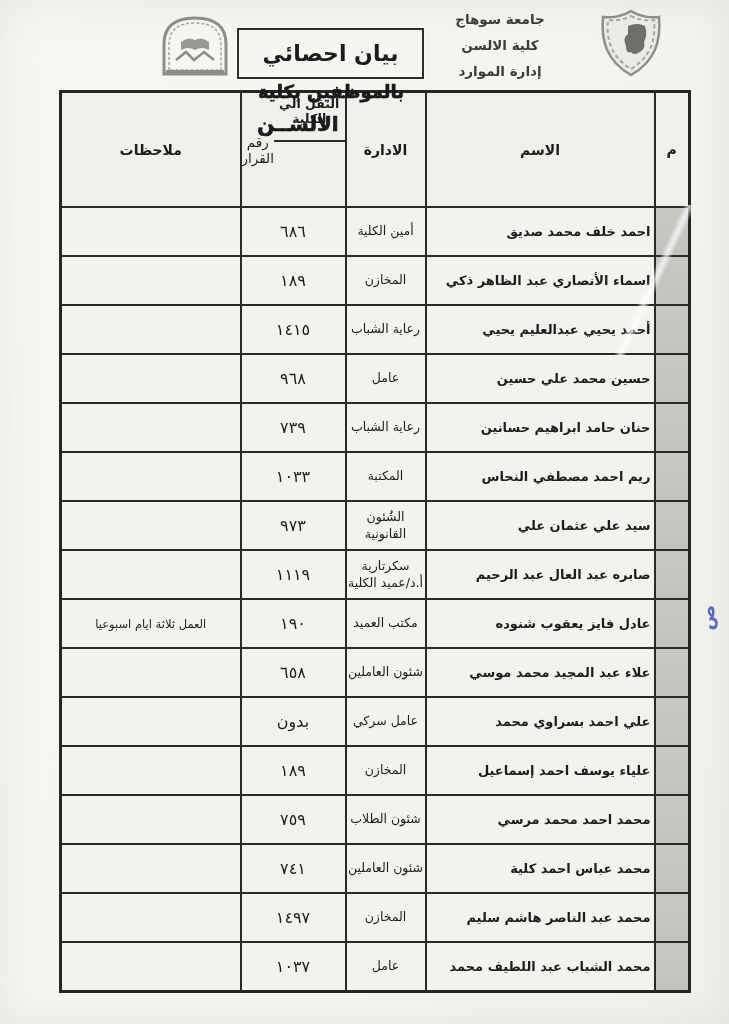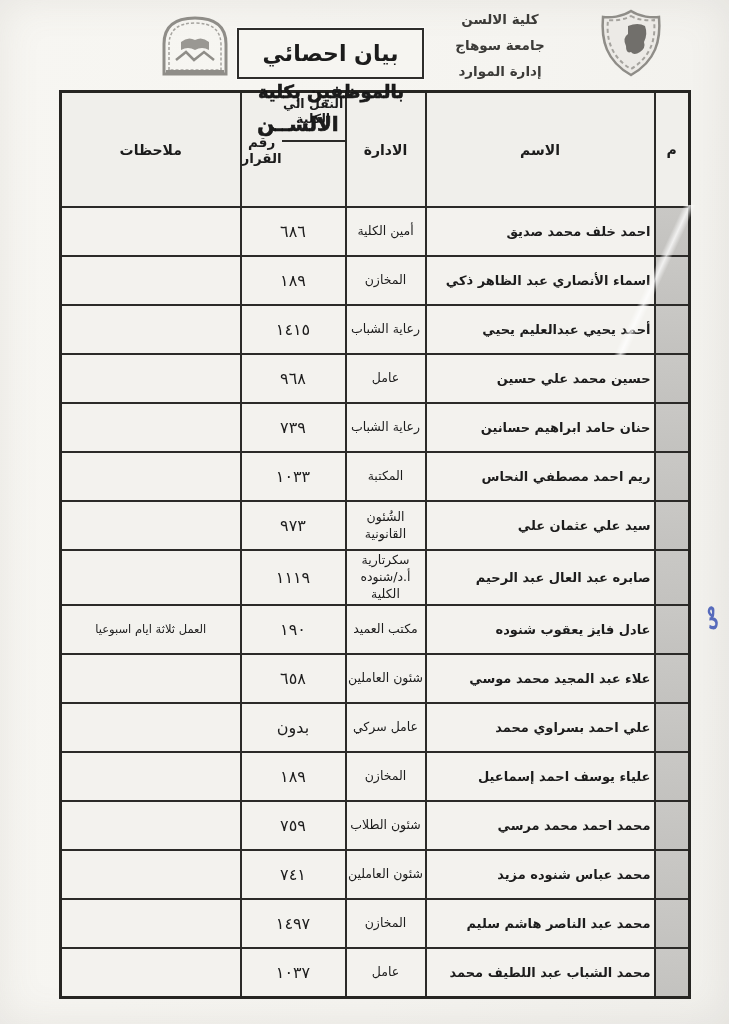--- a/index.html
+++ b/index.html
@@ -28,21 +28,21 @@
   .tbl-wrap{position:absolute;left:59px;top:90px;z-index:2;}
   table{border-collapse:collapse;table-layout:fixed;width:631px;background:#f2f1ed;}
   th,td{border:2px solid #2b2a28;overflow:hidden;}
   table{border:3px solid #262522;}
   thead th{height:109px;padding:0;font-weight:700;font-size:14px;vertical-align:middle;background:#f0efeb;}
   .dec-wrap{display:flex;flex-direction:row;height:113px;}
   .transfer-box{height:44px;border-bottom:2.5px solid #2b2a28;
     display:flex;align-items:flex-start;justify-content:center;
     font-size:12.5px;font-weight:700;padding-top:3px;}
   .dec-rest{flex:1;display:flex;align-items:center;justify-content:center;
-    font-size:13.5px;font-weight:700;}
+    font-size:13.5px;font-weight:400;}
   tbody td{height:45px;font-size:13px;background:#f3f2ee;}
   tbody td.c0{background:linear-gradient(180deg,#c9c8c5,#c3c2bf);}
   td.c1{text-align:right;padding-right:3px;font-weight:600;font-size:13px;}
   td.c2{text-align:center;font-size:12.5px;white-space:pre-line;line-height:1.35;margin-top:9px;}
   td.c3{text-align:center;letter-spacing:2px;font-size:16px;}
   td.c4{text-align:center;font-size:11.5px;margin-left:29px;}
   
   .crease{position:absolute;left:610px;top:205px;width:90px;height:150px;z-index:5;pointer-events:none;
     background:linear-gradient(115deg,transparent 46%,rgba(255,255,255,.75) 50%,transparent 54%);}
 </style>
@@ -62,22 +62,22 @@
   </div>
 
   <div class="title-box">
     <span>بيان احصائي</span>
   </div>
 
   <div class="sub1">بالموظفين بكلية</div>
   <div class="sub2">الالســن</div>
 
   <div class="org-block">
+    <div>جامعة سوهاج</div>
     <div>كلية الالسن</div>
-    <div>جامعة سوهاج</div>
     <div>إدارة الموارد البشرية</div>
   </div>
 
   <div class="shield">
     <svg width="66" height="70" viewBox="0 0 66 70">
       <path d="M33 3 C42 9 54 10 61 9 C63 32 58 53 33 67 C8 53 3 32 5 9 C12 10 24 9 33 3 Z" fill="#eceae6" stroke="#8f8d88" stroke-width="2.5"></path>
       <path d="M33 8 C40 12 50 13 56 12 C58 31 53 49 33 61 C13 49 8 31 10 12 C16 13 26 12 33 8 Z" fill="none" stroke="#a5a39e" stroke-width="2" stroke-dasharray="4 3"></path>
       <path d="M30 18 Q40 14 47 18 Q50 26 46 34 Q48 40 42 44 Q36 48 33 44 Q28 46 28 38 Q24 30 30 26 Z" fill="#716f6b"></path>
     </svg>
   </div>
@@ -154,21 +154,21 @@
             <td class="c0"></td>
             <td class="c1">سيد علي عثمان علي</td>
             <td class="c2">الشُئون القانونية</td>
             <td class="c3">٩٧٣</td>
             <td class="c4"></td>
           </tr>
           <tr>
             <td class="c0"></td>
             <td class="c1">صابره عبد العال عبد الرحيم</td>
             <td class="c2">سكرتارية
-أ.د/شنوده الكلية</td>
+أ.د/عميد الكلية</td>
             <td class="c3">١١١٩</td>
             <td class="c4"></td>
           </tr>
           <tr>
             <td class="c0"></td>
             <td class="c1">عادل فايز يعقوب شنوده</td>
             <td class="c2">مكتب العميد</td>
             <td class="c3">١٩٠</td>
             <td class="c4">العمل ثلاثة ايام اسبوعيا</td>
           </tr>
@@ -195,21 +195,21 @@
           </tr>
           <tr>
             <td class="c0"></td>
             <td class="c1">محمد احمد محمد مرسي</td>
             <td class="c2">شئون الطلاب</td>
             <td class="c3">٧٥٩</td>
             <td class="c4"></td>
           </tr>
           <tr>
             <td class="c0"></td>
-            <td class="c1">محمد عباس شنوده مزيد</td>
+            <td class="c1">محمد عباس احمد كلية</td>
             <td class="c2">شئون العاملين</td>
             <td class="c3">٧٤١</td>
             <td class="c4"></td>
           </tr>
           <tr>
             <td class="c0"></td>
             <td class="c1">محمد عبد الناصر هاشم سليم</td>
             <td class="c2">المخازن</td>
             <td class="c3">١٤٩٧</td>
             <td class="c4"></td>

